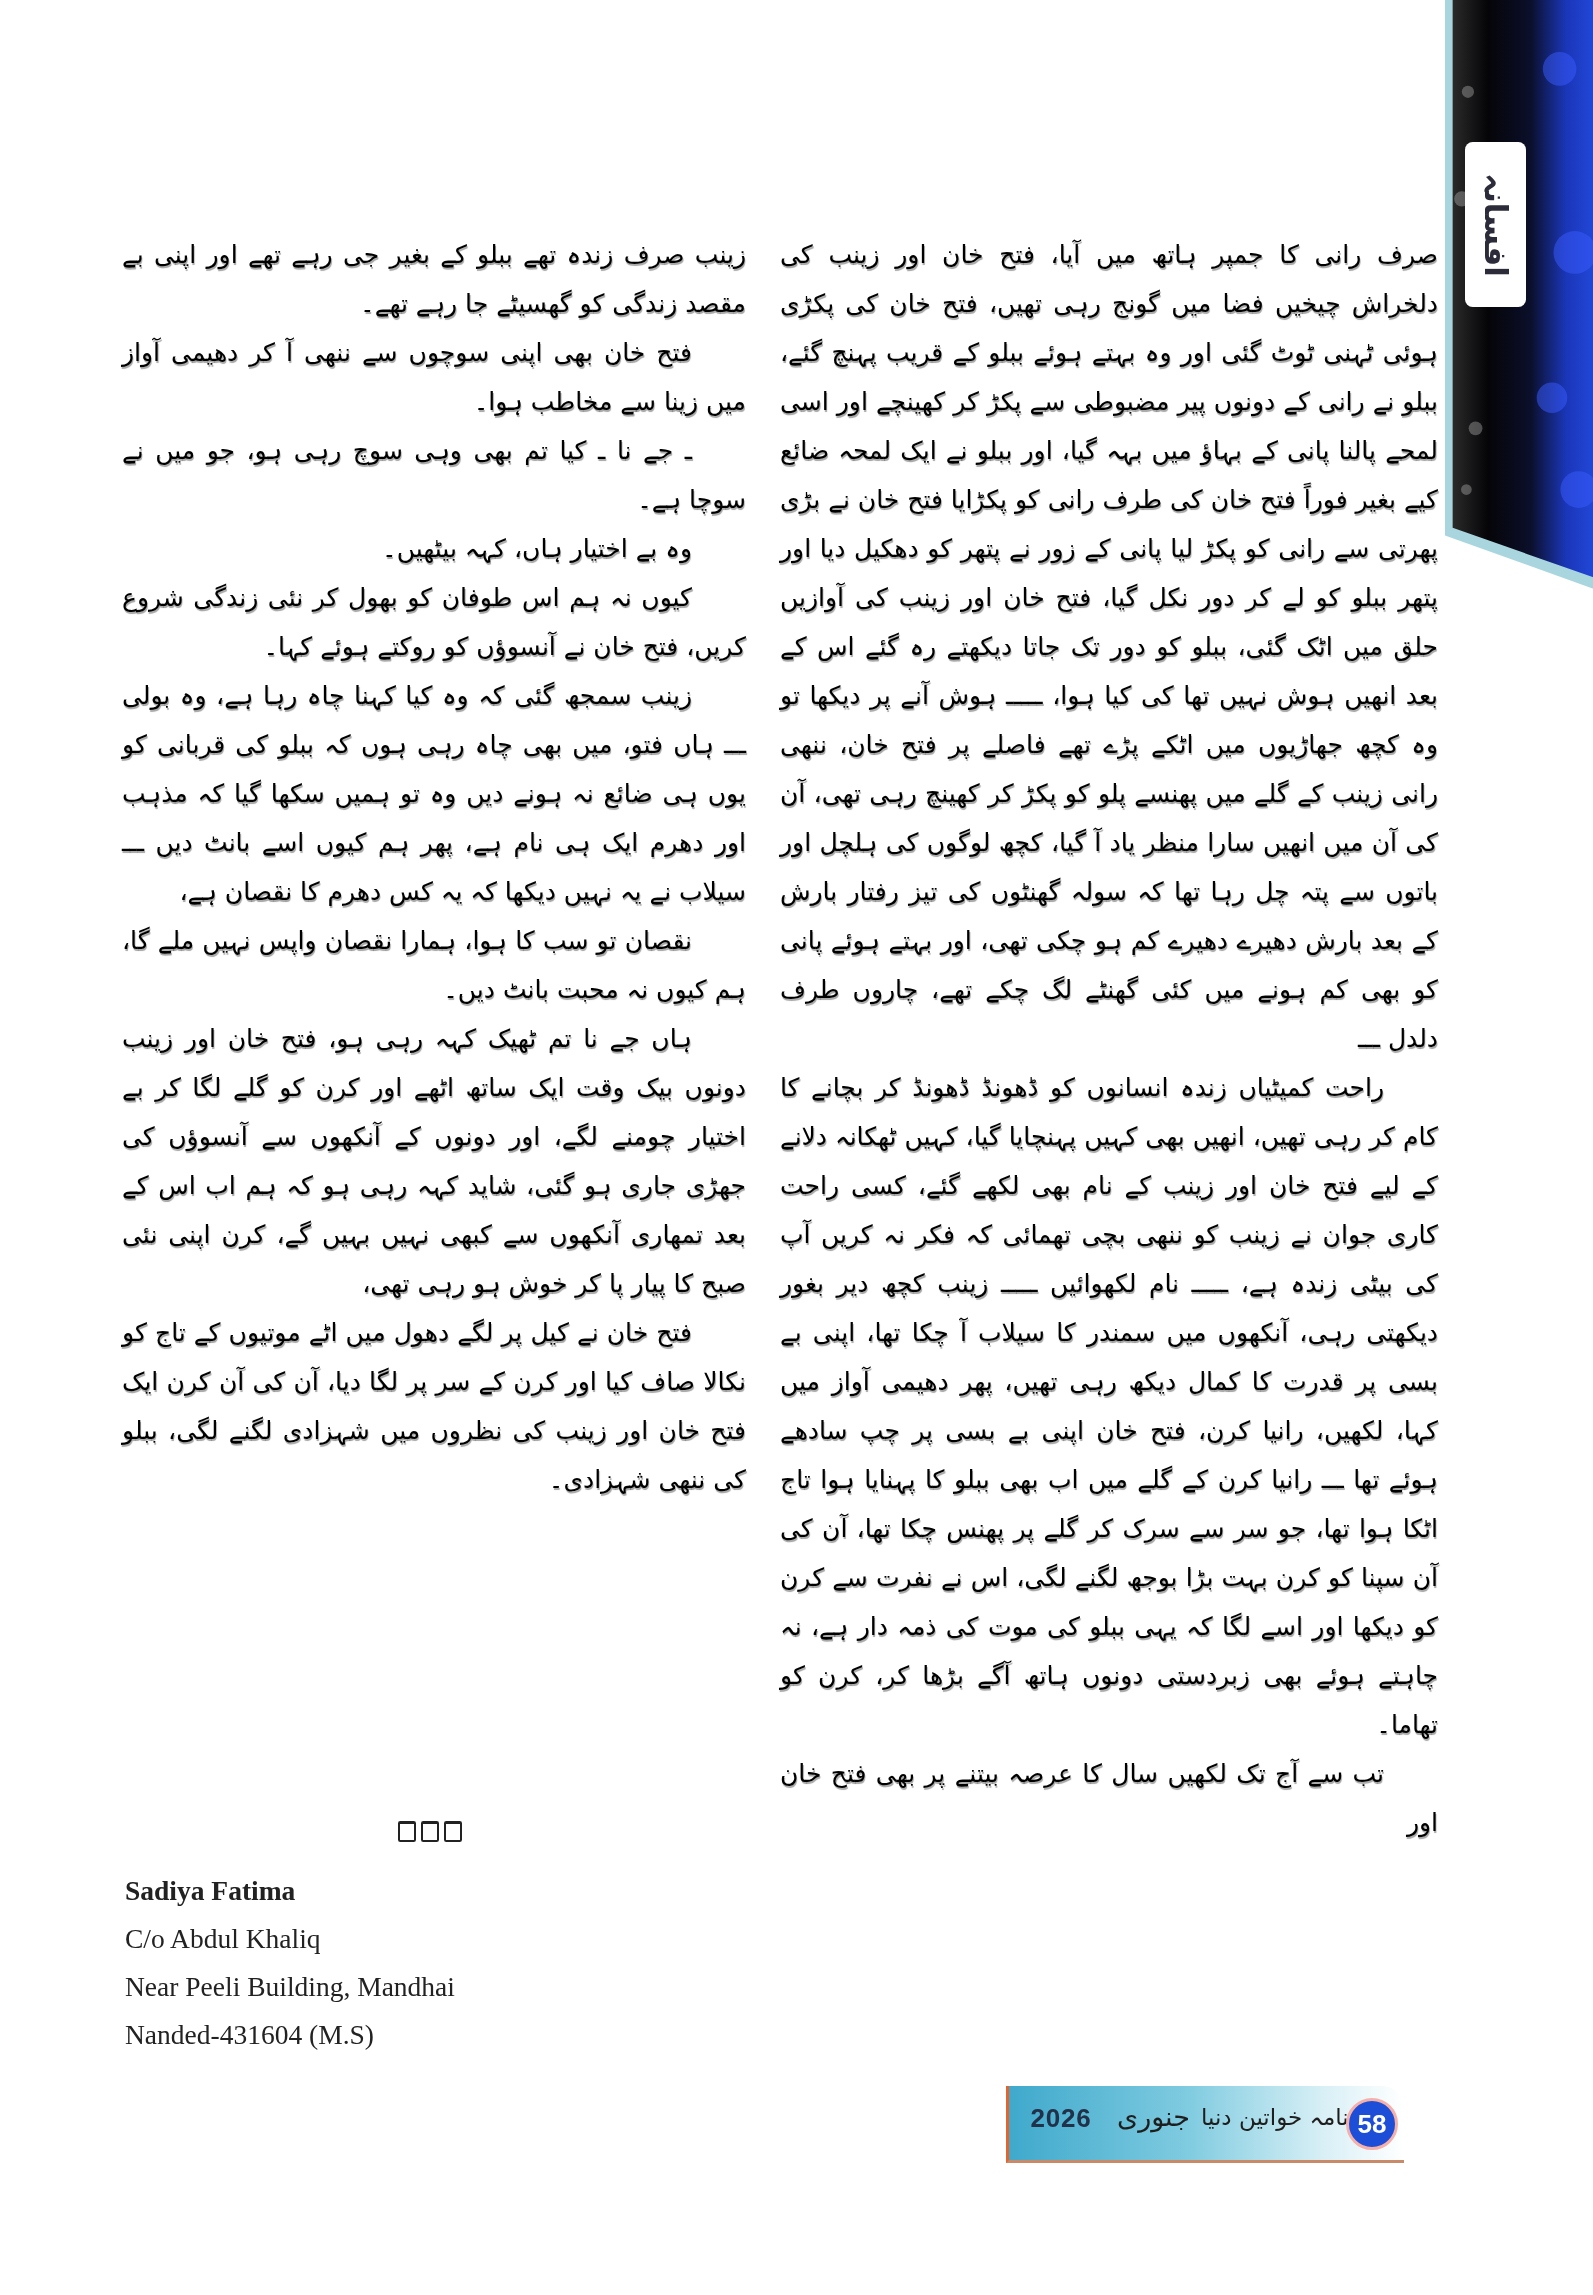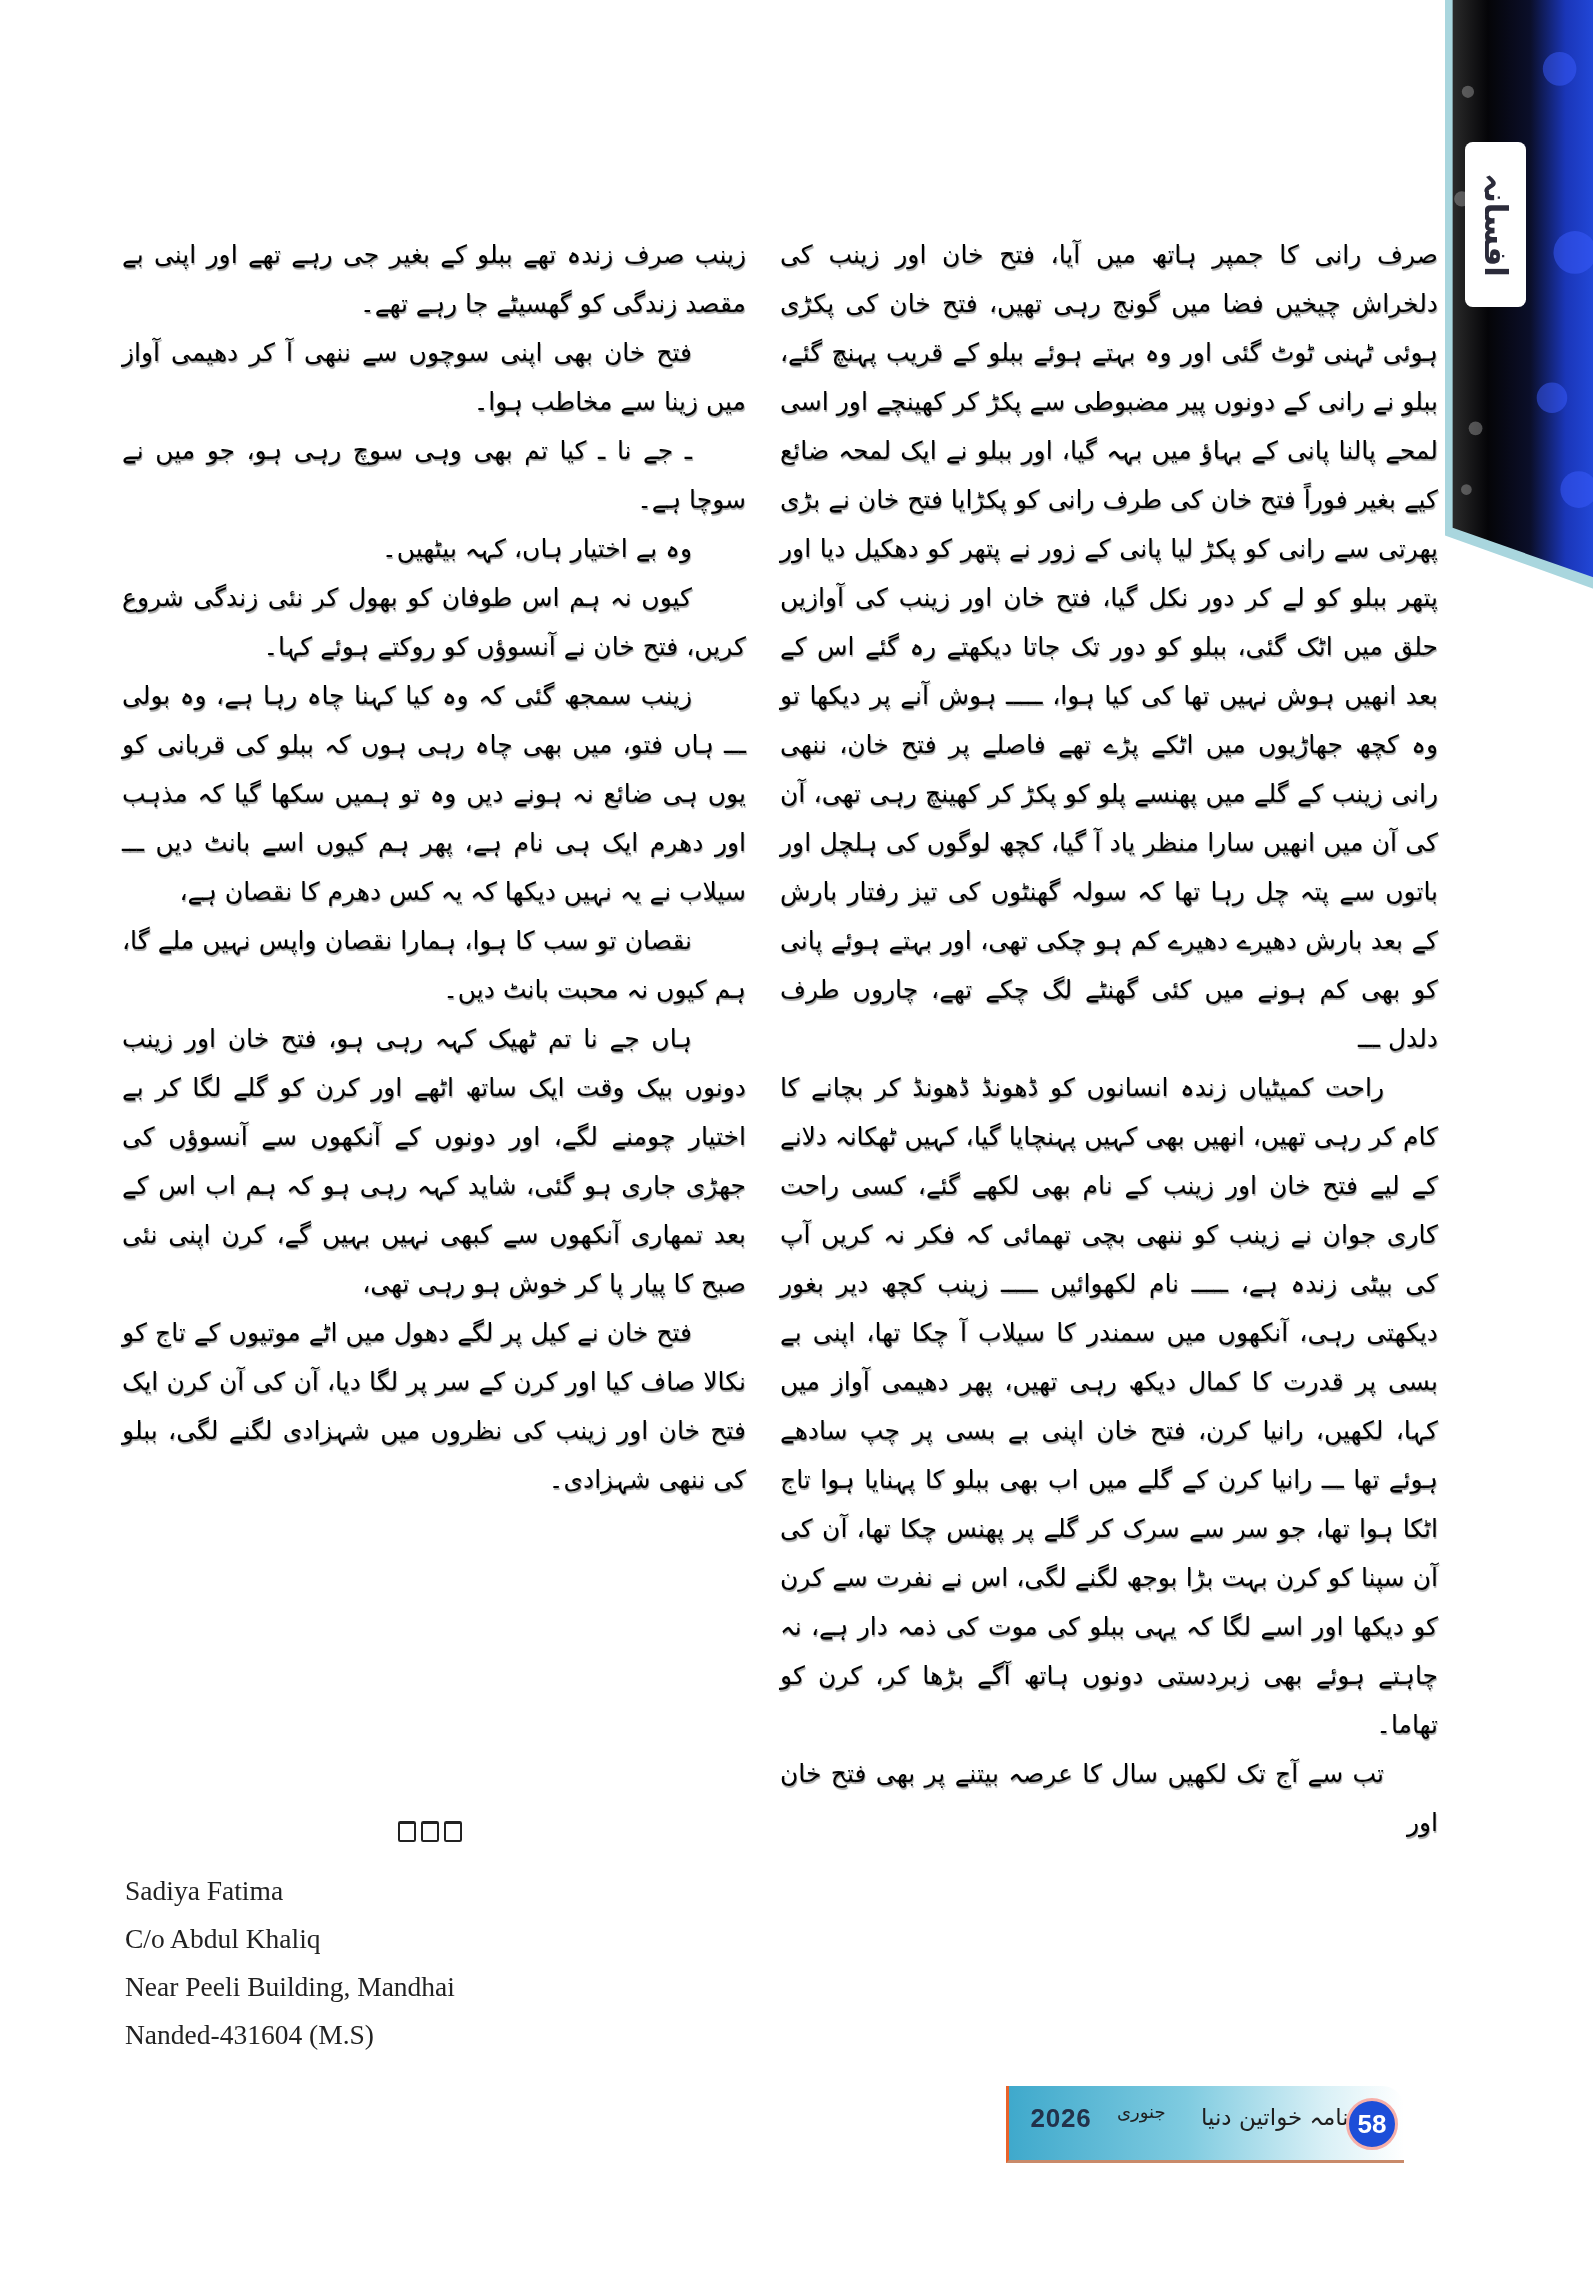--- a/index.html
+++ b/index.html
@@ -17,27 +17,27 @@
   .col-left  { left: 122px; top: 230px; width: 624px; }
   .col p { margin: 0; text-indent: 54px; }
   .col p.no-indent { text-indent: 0; }
 
   
   .end-marker { position: absolute; left: 398px; top: 1821px; display: flex; gap: 4.6px; }
   .end-marker span { display: inline-block; width: 18.4px; height: 21.4px; border: 2.3px solid #222; border-radius: 2.3px; border-top-width: 3.8px; box-sizing: border-box; background: #fff; }
 
   
   .author { position: absolute; left: 125px; top: 1867px; direction: ltr; font-family: "Liberation Serif", serif; font-size: 27.5px; line-height: 48px; color: #222; }
-  .author .name { font-weight: normal; }
+  .author .name { font-weight: bold; }
 
   
   .footer { position: absolute; left: 1006px; top: 2086px; width: 406px; height: 78px; }
   .footer-bar { position: absolute; left: 0; top: 0; width: 398px; height: 77px; background: linear-gradient(90deg, #3fa9cc 0%, #7fcbe0 45%, #d9f0f6 80%, #ffffff 100%); border-radius: 0 21.4px 0 0; border-left: 3.8px solid #e8632a; border-bottom: 3.1px solid #c98a6a; box-sizing: border-box; }
   .footer-year { position: absolute; left: 24.5px; top: 17px; font-family: "Liberation Sans", sans-serif; font-weight: bold; font-size: 26px; color: #22314a; letter-spacing: 0.8px; }
-  .footer-month { position: absolute; left: 111px; top: 15.3px; direction: rtl; font-size: 18px; color: #1e1e1e; }
+  .footer-month { position: absolute; left: 111px; top: 15.3px; direction: rtl; font-size: 27px; color: #1e1e1e; }
   .footer-title { position: absolute; left: 195px; top: 18.4px; direction: rtl; font-size: 23px; color: #1e1e1e; }
   .page-badge { position: absolute; left: 340px; top: 12.2px; width: 52px; height: 52px; border-radius: 50%; background: #1d4ed8; border: 3.1px solid #f6b0aa; box-sizing: border-box; display: flex; align-items: center; justify-content: center; font-family: "Liberation Sans", sans-serif; font-weight: bold; font-size: 26px; color: #fff; }
 </style>
 </head>
 <body>
 
 <div class="side-banner">
   <svg viewBox="0 0 195 770" preserveAspectRatio="none">
     <defs>
       <linearGradient id="bg" x1="0" y1="0" x2="1" y2="0">

